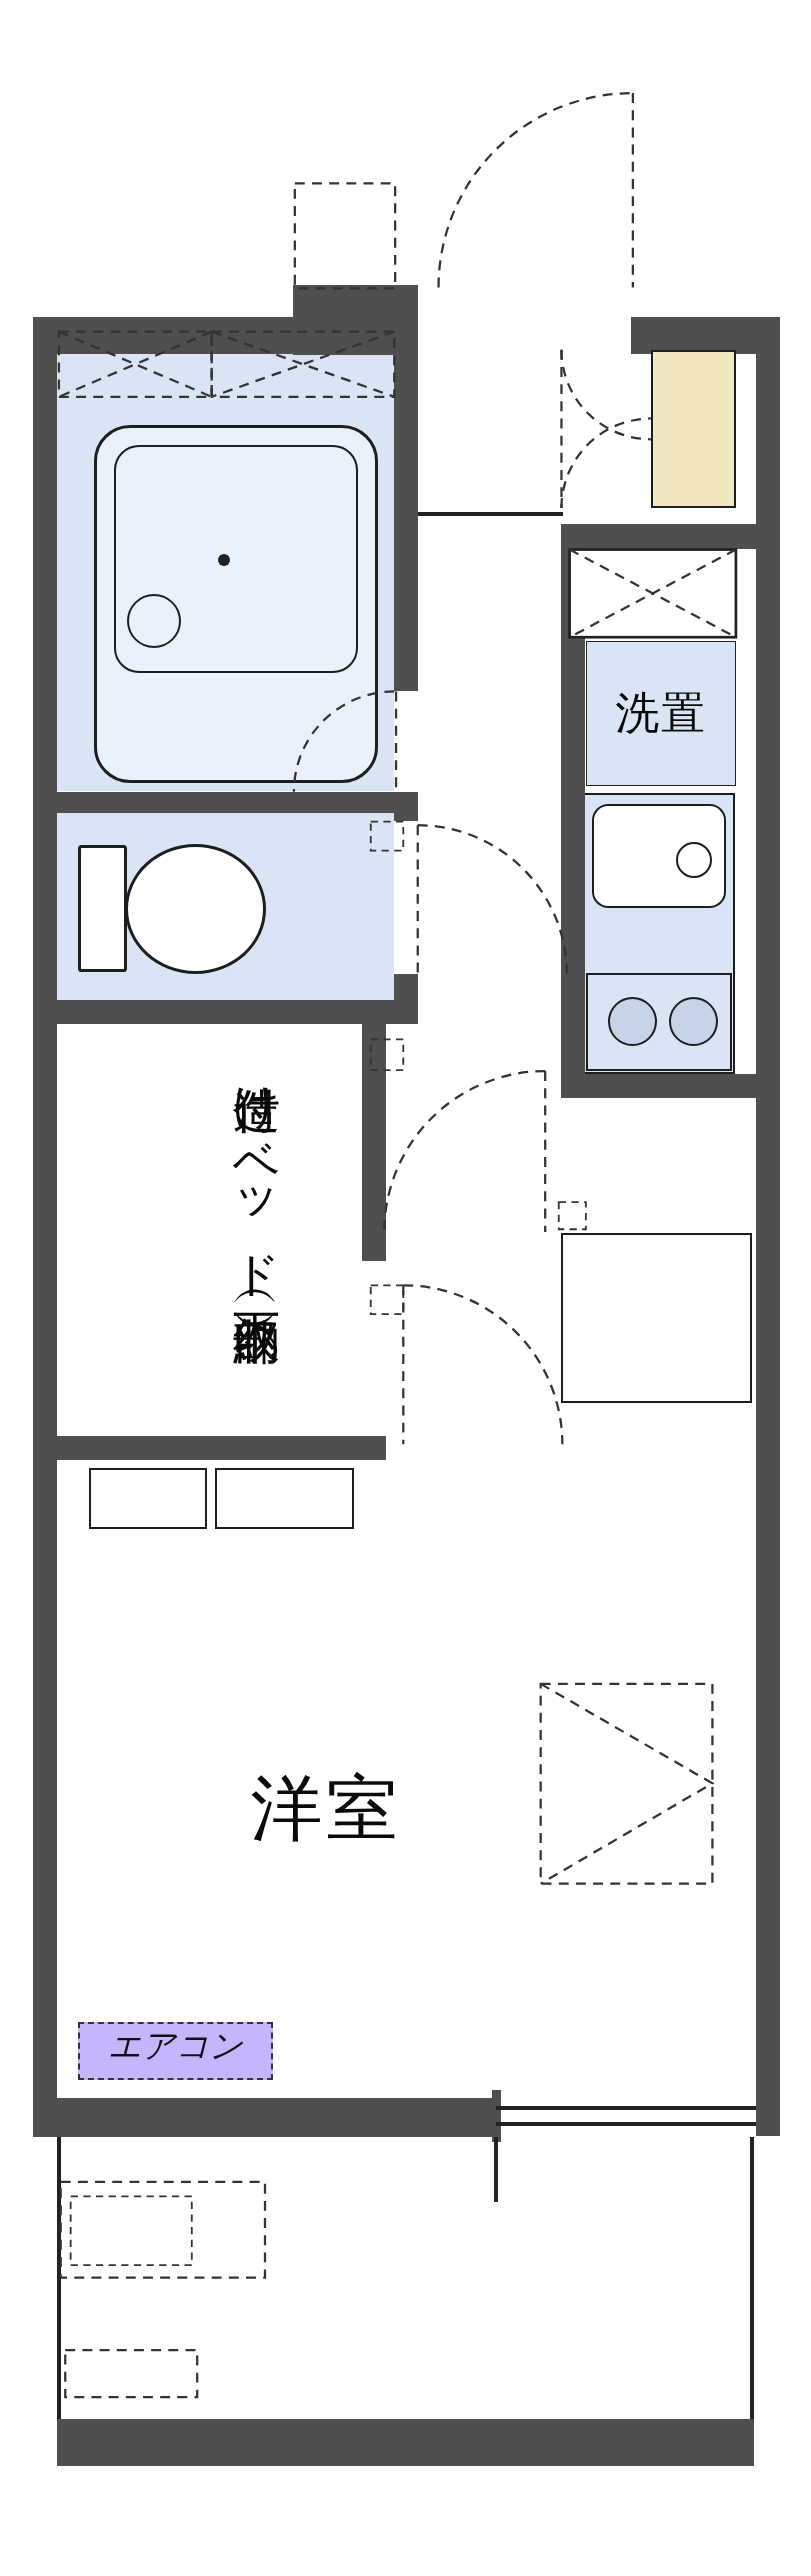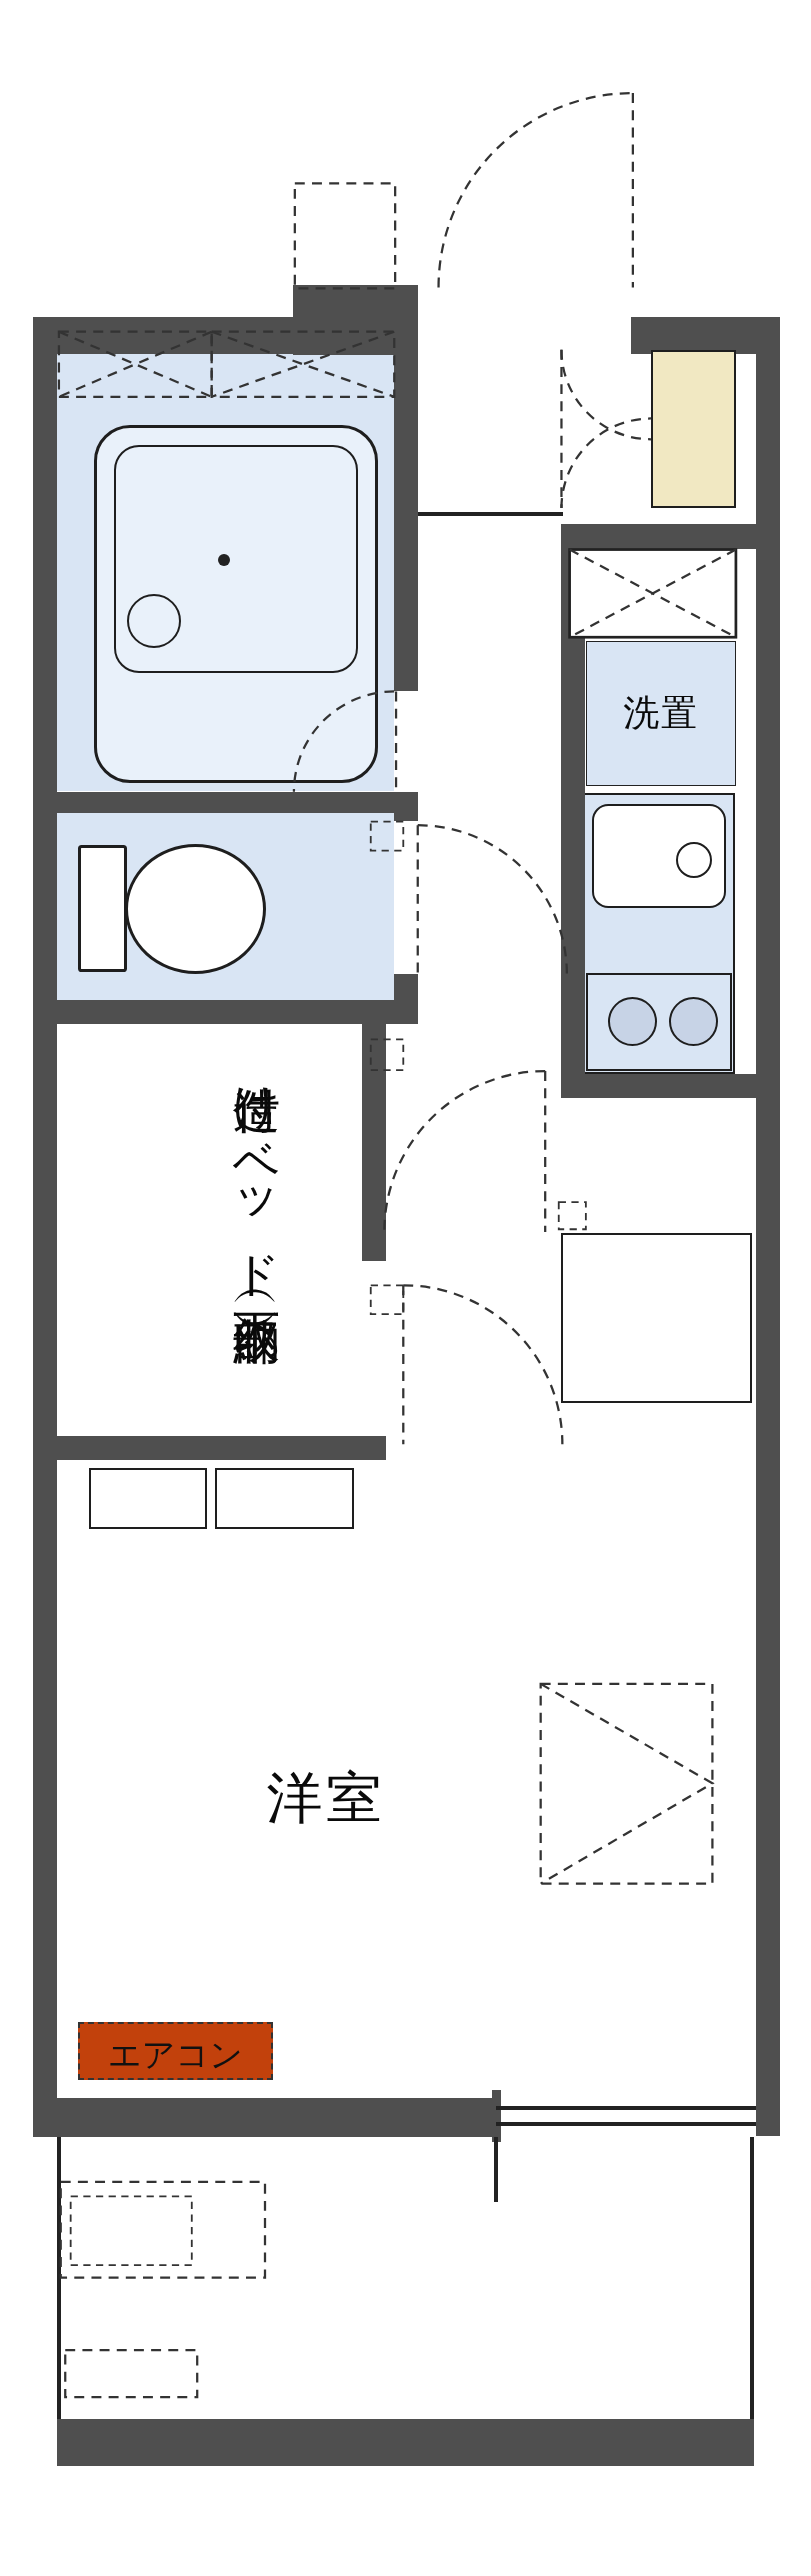--- a/index.html
+++ b/index.html
@@ -69,21 +69,21 @@
   <div class="box" style="left:592px;top:804px;width:134px;height:104px;border-radius:16.3px;"></div>
   <div class="box" style="left:676px;top:842px;width:36px;height:36px;border-radius:50%;"></div>
   <div class="box" style="left:586px;top:973px;width:146px;height:98px;background:#d9e5f4;"></div>
   <div class="box" style="left:608px;top:997px;width:49px;height:49px;border-radius:50%;background:#c7d3e6;"></div>
   <div class="box" style="left:669px;top:997px;width:49px;height:49px;border-radius:50%;background:#c7d3e6;"></div>
 
   <div class="box" style="left:561px;top:1233px;width:191px;height:170px;"></div>
   <div class="box" style="left:89px;top:1468px;width:118px;height:61px;"></div>
   <div class="box" style="left:215px;top:1468px;width:139px;height:61px;"></div>
 
-  <div class="abs" style="left:78px;top:2022px;width:195px;height:58px;border:2.7px dashed #333;background:#c2410c;display:flex;align-items:flex-end;justify-content:center;">
+  <div class="abs" style="left:78px;top:2022px;width:195px;height:58px;border:2.7px dashed #333;background:#c4b5fd;display:flex;align-items:flex-start;justify-content:center;font-style:italic;">
     <span class="lblx" style="position:static;font-size:33px;">エアコン</span>
   </div>
 
   <svg class="svgO" width="812" height="2576" viewBox="0 0 898 2850">
     <g fill="none" stroke="#333" stroke-width="2.5" stroke-dasharray="11 8">
       <path d="M 485 318 A 215 215 0 0 1 700 103"></path>
       <path d="M 700 103 L 700 318"></path>
       <rect x="326" y="203" width="111" height="116"></rect>
       <path d="M 621 387 A 99 99 0 0 0 720 486"></path>
       <path d="M 621 562 A 99 99 0 0 1 720 463"></path>
@@ -111,21 +111,21 @@
       <rect x="72" y="2600" width="146" height="52"></rect>
     </g>
     <g fill="#ffffff" stroke="#222" stroke-width="3">
       <rect x="630" y="608" width="184" height="97"></rect>
     </g>
     <g fill="none" stroke="#333" stroke-width="2.5" stroke-dasharray="11 8">
       <path d="M 630 608 L 814 705 M 814 608 L 630 705"></path>
     </g>
   </svg>
 
-  <div class="lbl" style="left:586px;top:641px;width:150px;height:145px;display:flex;align-items:center;justify-content:center;font-size:36px;letter-spacing:1.8px;">洗置</div>
+  <div class="lbl" style="left:586px;top:641px;width:150px;height:145px;display:flex;align-items:center;justify-content:center;font-size:44px;letter-spacing:1.8px;">洗置</div>
 
   <div class="lbl" style="left:166px;top:1050px;height:300px;width:118px;writing-mode:vertical-rl;font-size:47px;line-height:1.15;letter-spacing:1.8px;">造付けベッド（下部収納）</div>
 
-  <div class="lbl" style="left:145px;top:1761px;width:362px;text-align:center;font-size:56px;letter-spacing:3.6px;">洋室</div>
+  <div class="lbl" style="left:145px;top:1761px;width:362px;text-align:center;font-size:72px;letter-spacing:3.6px;">洋室</div>
 
 
 </div>
 
 
 </body></html>

